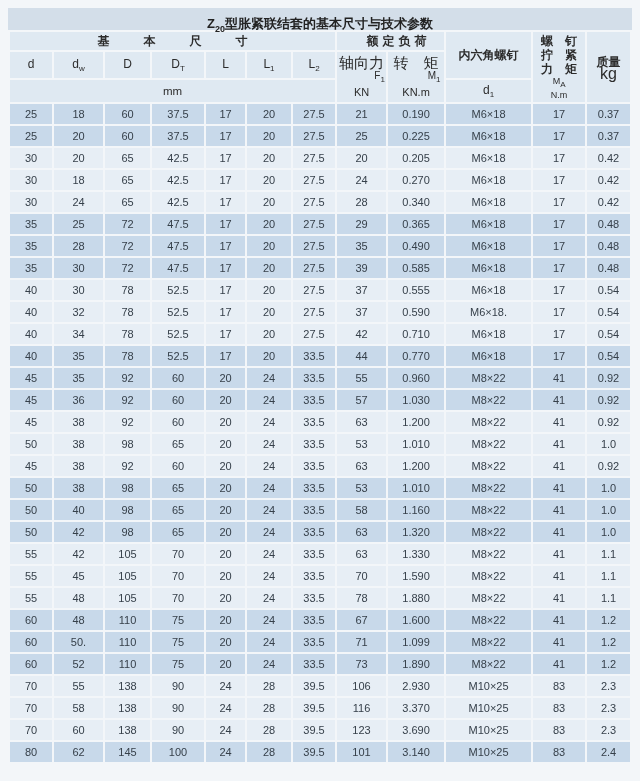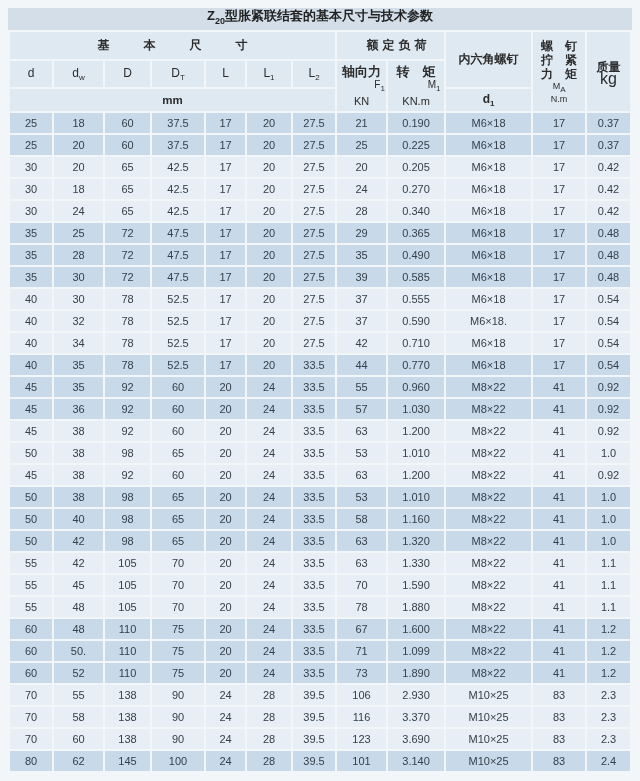--- a/index.html
+++ b/index.html
@@ -9,38 +9,38 @@
   *{box-sizing:border-box;}
   html,body{margin:0;padding:0;}
   body{
     width:640px;height:781px;overflow:hidden;
     background:var(--grid);
     color:var(--text);
     font-family:"Liberation Sans","DejaVu Sans",sans-serif;
   }
   .wrap{padding:8px;}
   .title-bar{
-    width:624px;height:22px;line-height:16px;
+    width:624px;height:22px;line-height:31px;
     background:var(--title-bg);
     text-align:center;font-weight:bold;font-size:13px;color:#222;
   }
   .title-bar sub{font-size:9px;}
   table{
     border-collapse:separate;border-spacing:2px;
     table-layout:fixed;width:624px;
   }
   th,td{padding:0;text-align:center;vertical-align:middle;overflow:hidden;white-space:nowrap;}
   thead th{background:var(--header-bg);font-weight:bold;font-size:12px;color:#2c2c2c;}
-  tr.row-a th{height:27px;}
+  tr.row-a th{height:18px;}
   tr.row-b th{height:26px;font-weight:normal;font-size:12px;}
-  tr.row-c th{height:22px;font-weight:bold;font-size:11.5px;}
+  tr.row-c th{height:22px;font-weight:normal;font-size:11.5px;}
   .spread{letter-spacing:34px;padding-left:34px;font-weight:bold;}
   .spread2{letter-spacing:4px;padding-left:16px;font-weight:bold;}
   .multi div{line-height:13px;}
-  .multi .zh{font-size:13px;font-weight:bold;}
+  .multi .zh{font-size:15px;font-weight:normal;}
   .multi .sym{font-size:10px;font-weight:normal;padding-left:36px;}
   .multi .unit{font-size:11px;font-weight:normal;}
   .tight div{line-height:14px;}
   .tight .zh{font-size:12px;font-weight:bold;}
   .tight .small{font-size:9px;font-weight:normal;line-height:10px;}
   sub{font-size:8px;}
   tbody td{height:20px;font-size:11px;font-weight:normal;color:#36404a;}
   tr.band-dark td{background:var(--band-dark);}
   tr.band-light td{background:var(--band-light);}
 </style>

